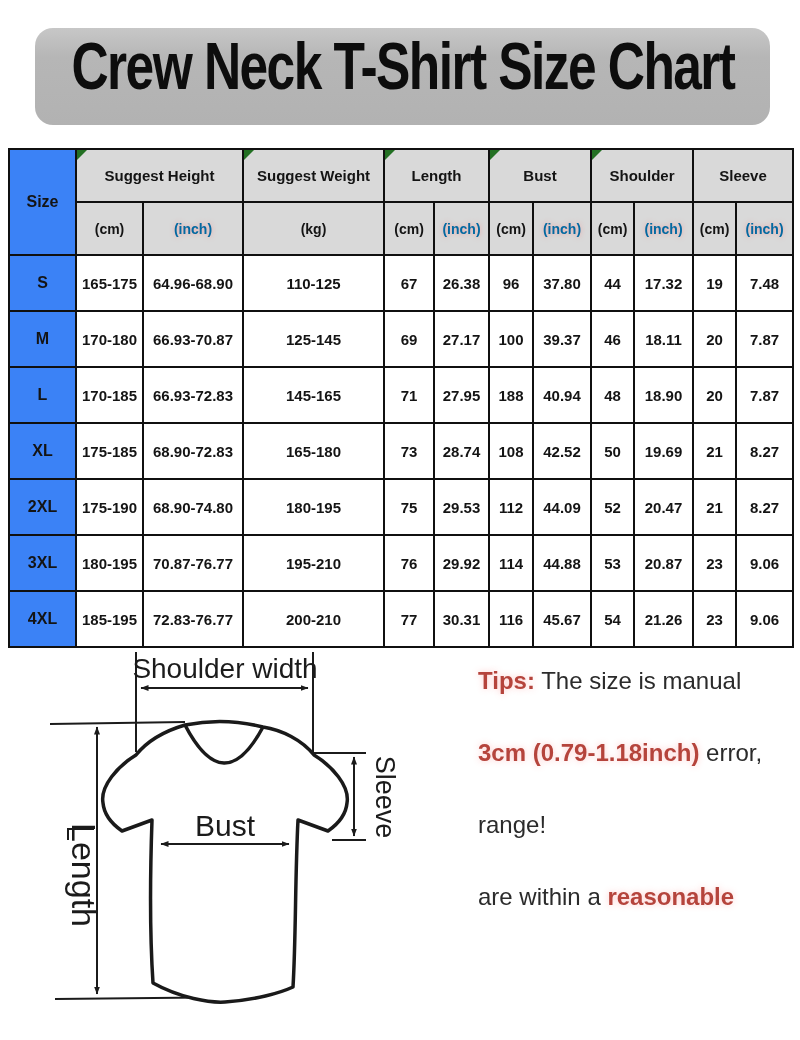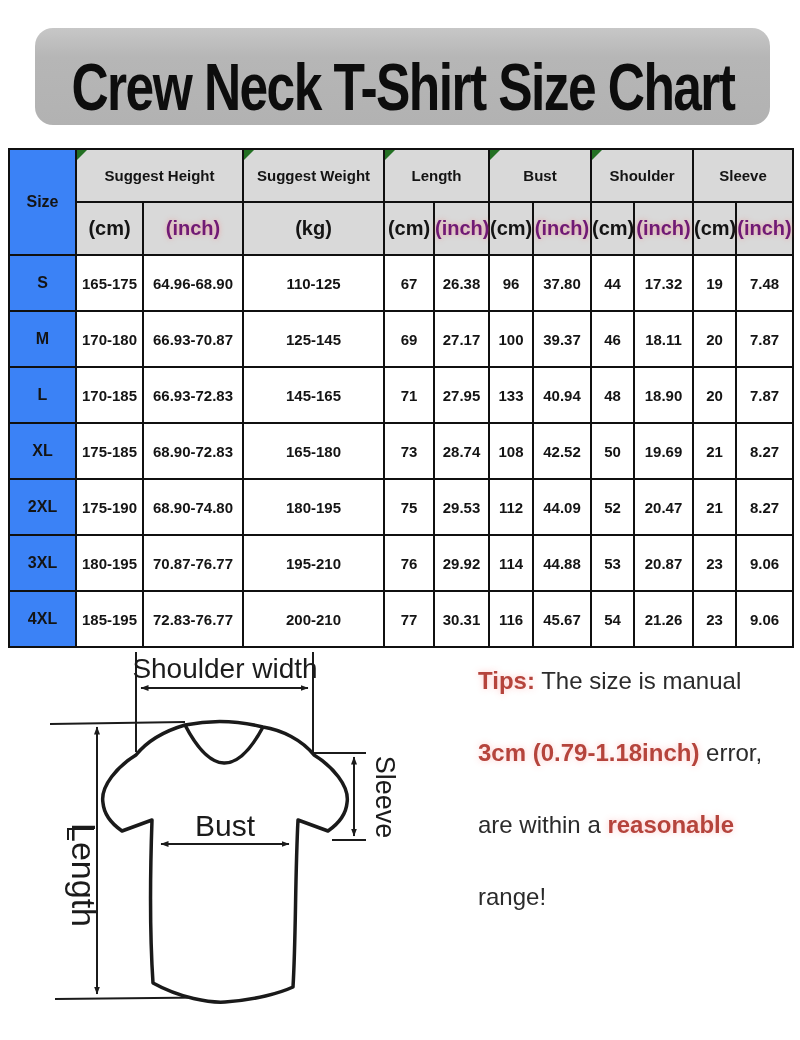--- a/index.html
+++ b/index.html
@@ -2,36 +2,36 @@
 <html><head>
 <meta charset="utf-8">
 <style>
   html,body{margin:0;padding:0;background:#ffffff;width:800px;height:1040px;overflow:hidden;
     font-family:"Liberation Sans","DejaVu Sans",sans-serif;}
   .page{position:relative;width:800px;height:1040px;background:#fff;}
 
   
   .banner{position:absolute;left:35px;top:28px;width:735px;height:97px;border-radius:18px;
     background:linear-gradient(180deg,#c7c7c7 0%,#b6b6b6 30%,#b2b2b2 100%);
-    display:flex;align-items:flex-end;justify-content:center;}
+    display:flex;align-items:flex-start;justify-content:center;}
   .banner h1{margin:0;font-size:66px;font-weight:bold;color:#0d0d0d;letter-spacing:-2px;
     white-space:nowrap;transform:scaleX(.78);transform-origin:50% 50%;}
 
   
   table.size-table{position:absolute;left:8px;top:148px;width:784px;border-collapse:collapse;
     table-layout:fixed;}
   .size-table th,.size-table td{border:2px solid #101010;text-align:center;vertical-align:middle;
     padding:0;color:#141414;}
   .size-table thead tr{height:53px;}
   .size-table tbody tr{height:56px;}
   .size-table th{background:#d9d9d9;font-size:15px;font-weight:bold;position:relative;}
-  .size-table th.sub{font-size:20px;}
+  .size-table th.sub{font-size:14px;}
   .size-table td{background:#ffffff;font-size:15px;font-weight:bold;}
   .size-table th.rowhead{background:#3b82f6;font-size:16px;}
-  .size-table .red{color:#701a75;text-shadow:0 0 5px rgba(255,120,120,.55);}
+  .size-table .red{color:#0369a1;text-shadow:0 0 5px rgba(255,120,120,.55);}
   .size-table th.flag::before{content:"";position:absolute;top:0;left:0;width:0;height:0;
     border-top:10px solid #237023;border-right:10px solid transparent;}
 
   
   .diagram{position:absolute;left:10px;top:648px;width:440px;height:390px;}
   .diagram svg{display:block;}
   .diagram text{fill:#1b1b1b;font-family:"Liberation Sans","DejaVu Sans",sans-serif;}
 
   
   .tips{position:absolute;left:452px;top:645px;width:340px;font-size:24px;color:#2b2b2b;}
@@ -115,21 +115,21 @@
           <td>20</td>
           <td>7.87</td>
         </tr>
         <tr>
           <th class="rowhead">L</th>
           <td>170-185</td>
           <td>66.93-72.83</td>
           <td>145-165</td>
           <td>71</td>
           <td>27.95</td>
-          <td>133</td>
+          <td>188</td>
           <td>40.94</td>
           <td>48</td>
           <td>18.90</td>
           <td>20</td>
           <td>7.87</td>
         </tr>
         <tr>
           <th class="rowhead">XL</th>
           <td>175-185</td>
           <td>68.90-72.83</td>
@@ -216,17 +216,17 @@
       <text x="366" y="149" text-anchor="middle" font-size="27" transform="rotate(90 366 149)">Sleeve</text>
 
       <text x="215" y="188" text-anchor="middle" font-size="30">Bust</text>
       <line x1="151" y1="196" x2="279" y2="196" stroke="#1b1b1b" stroke-width="2" marker-start="url(#ah)" marker-end="url(#ah)"></line>
     </svg>
   </div>
 
   <div class="tips" id="tips">
       <div class="tip-line"><span class="hl">Tips:</span><span class=""> The size is manual</span></div>
       <div class="tip-line"><span class="hl">3cm (0.79-1.18inch)</span><span class=""> error,</span></div>
+      <div class="tip-line"><span class="">range!</span></div>
       <div class="tip-line"><span class="">are within a </span><span class="hl">reasonable</span></div>
-      <div class="tip-line"><span class="">range!</span></div>
     </div>
 
 </div>
 
 </body></html>

